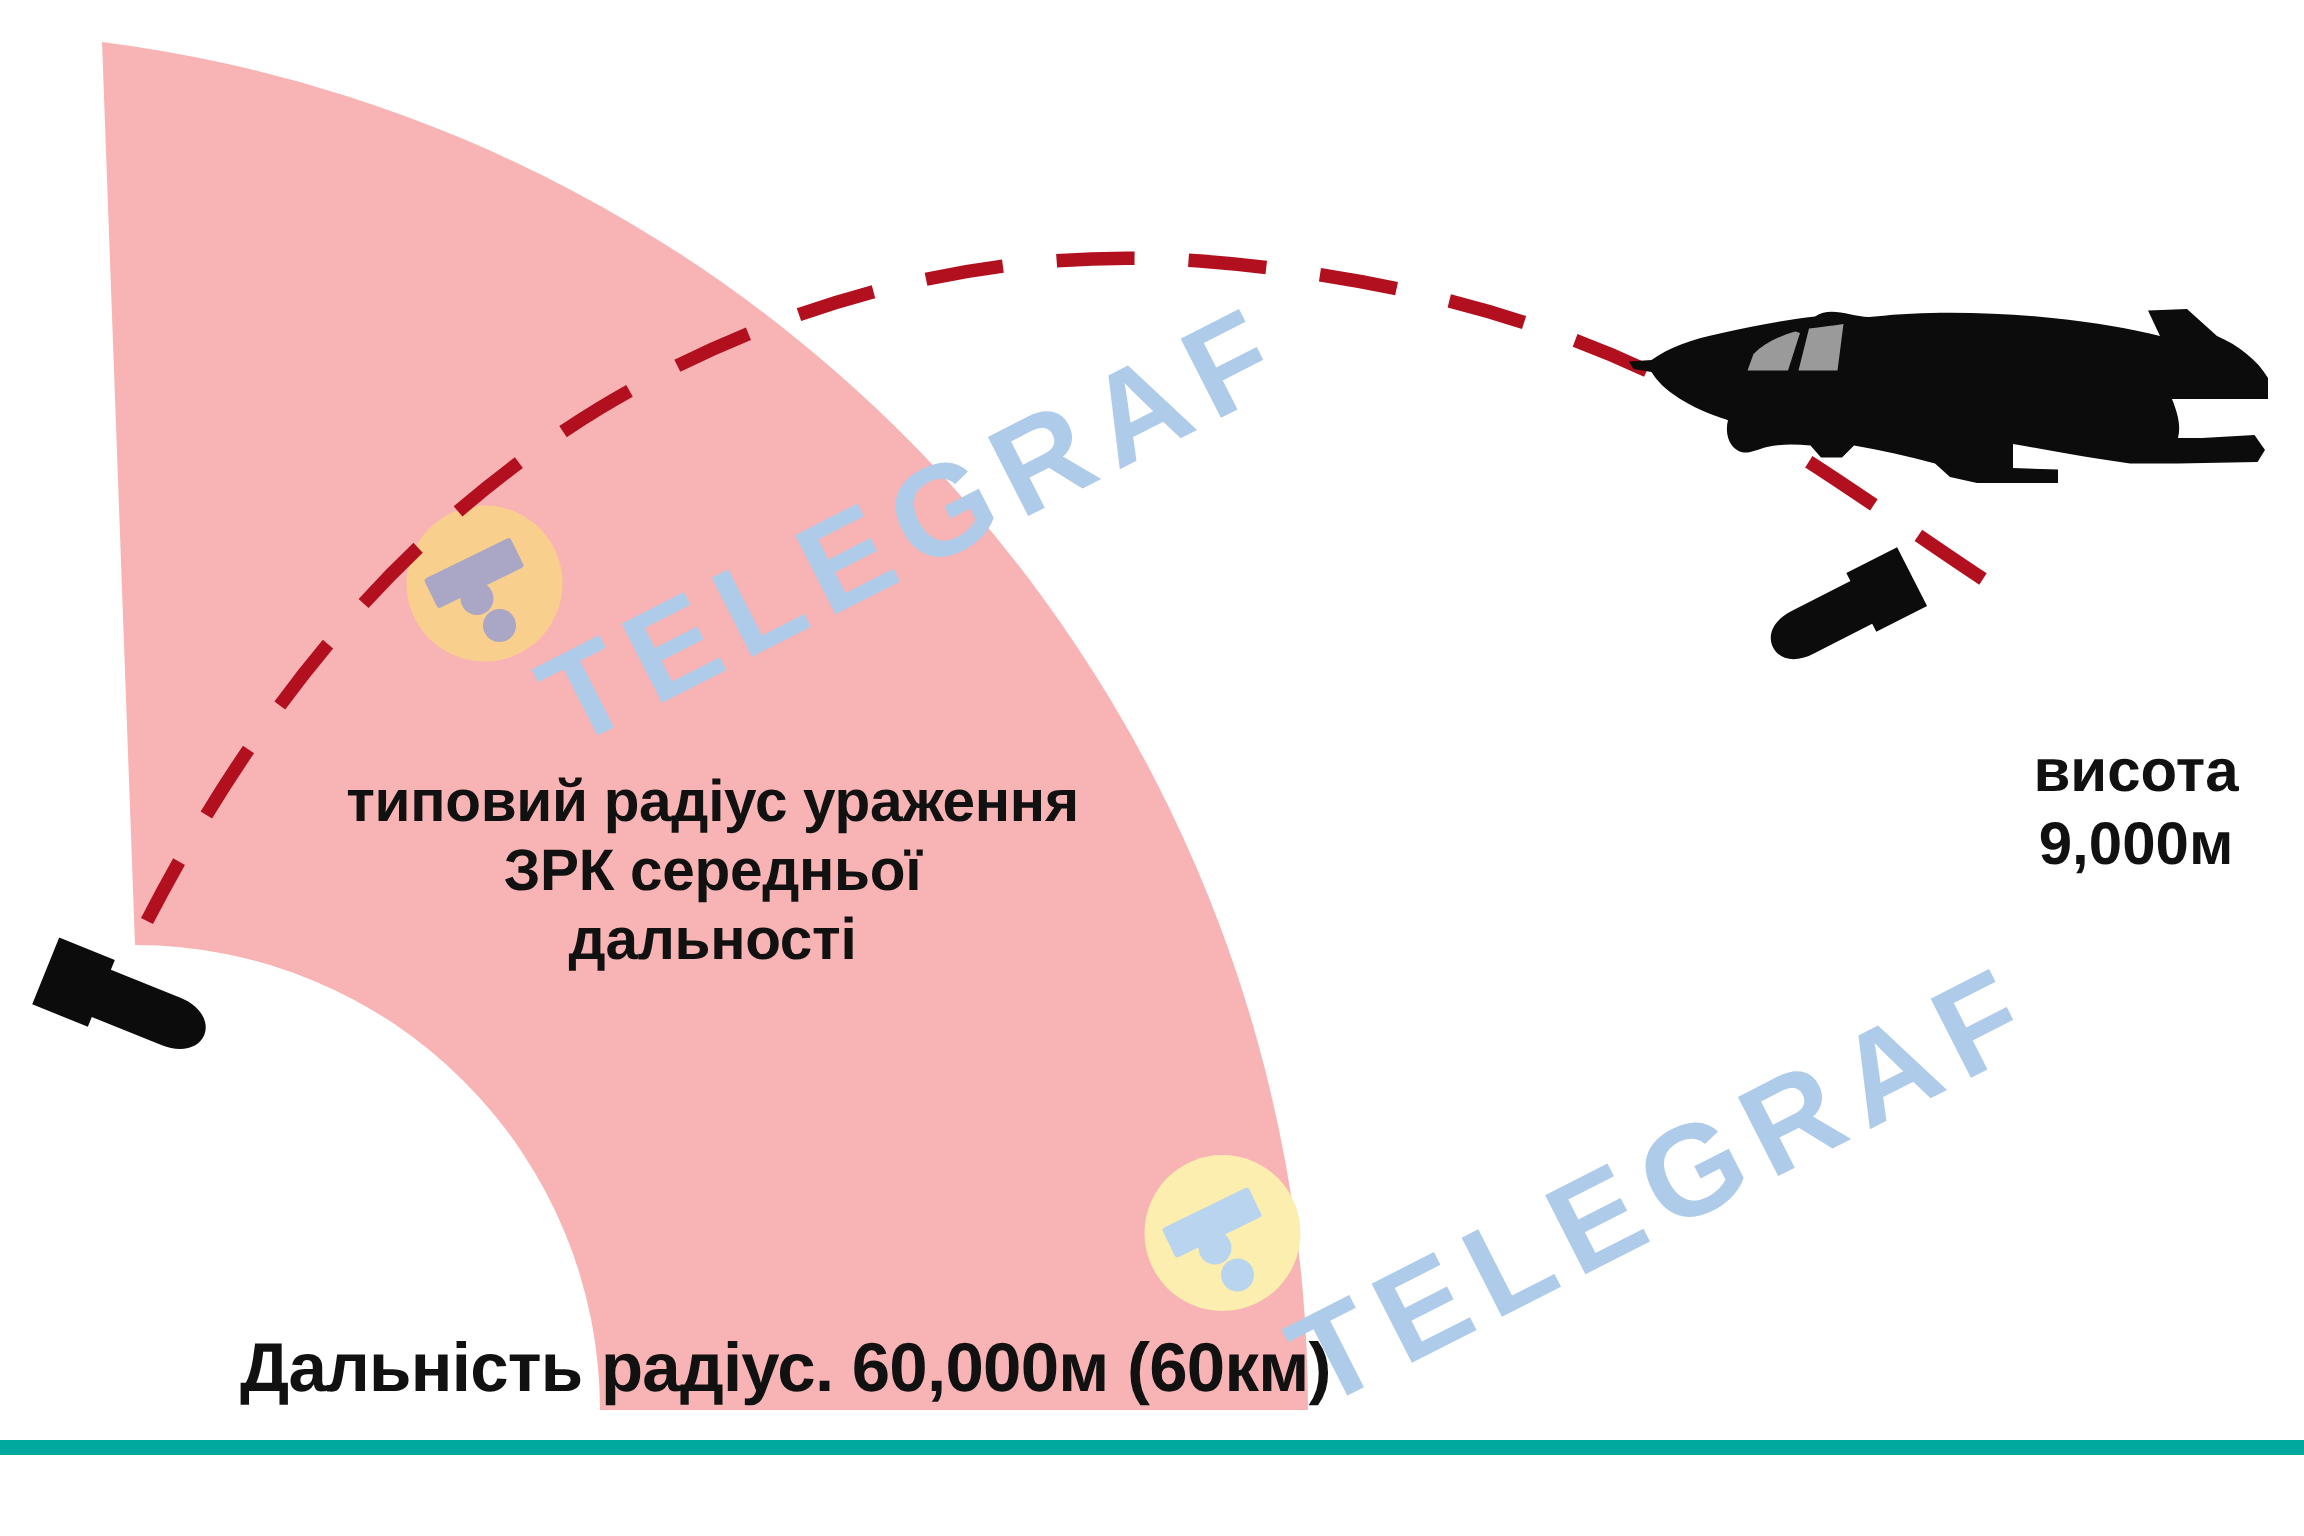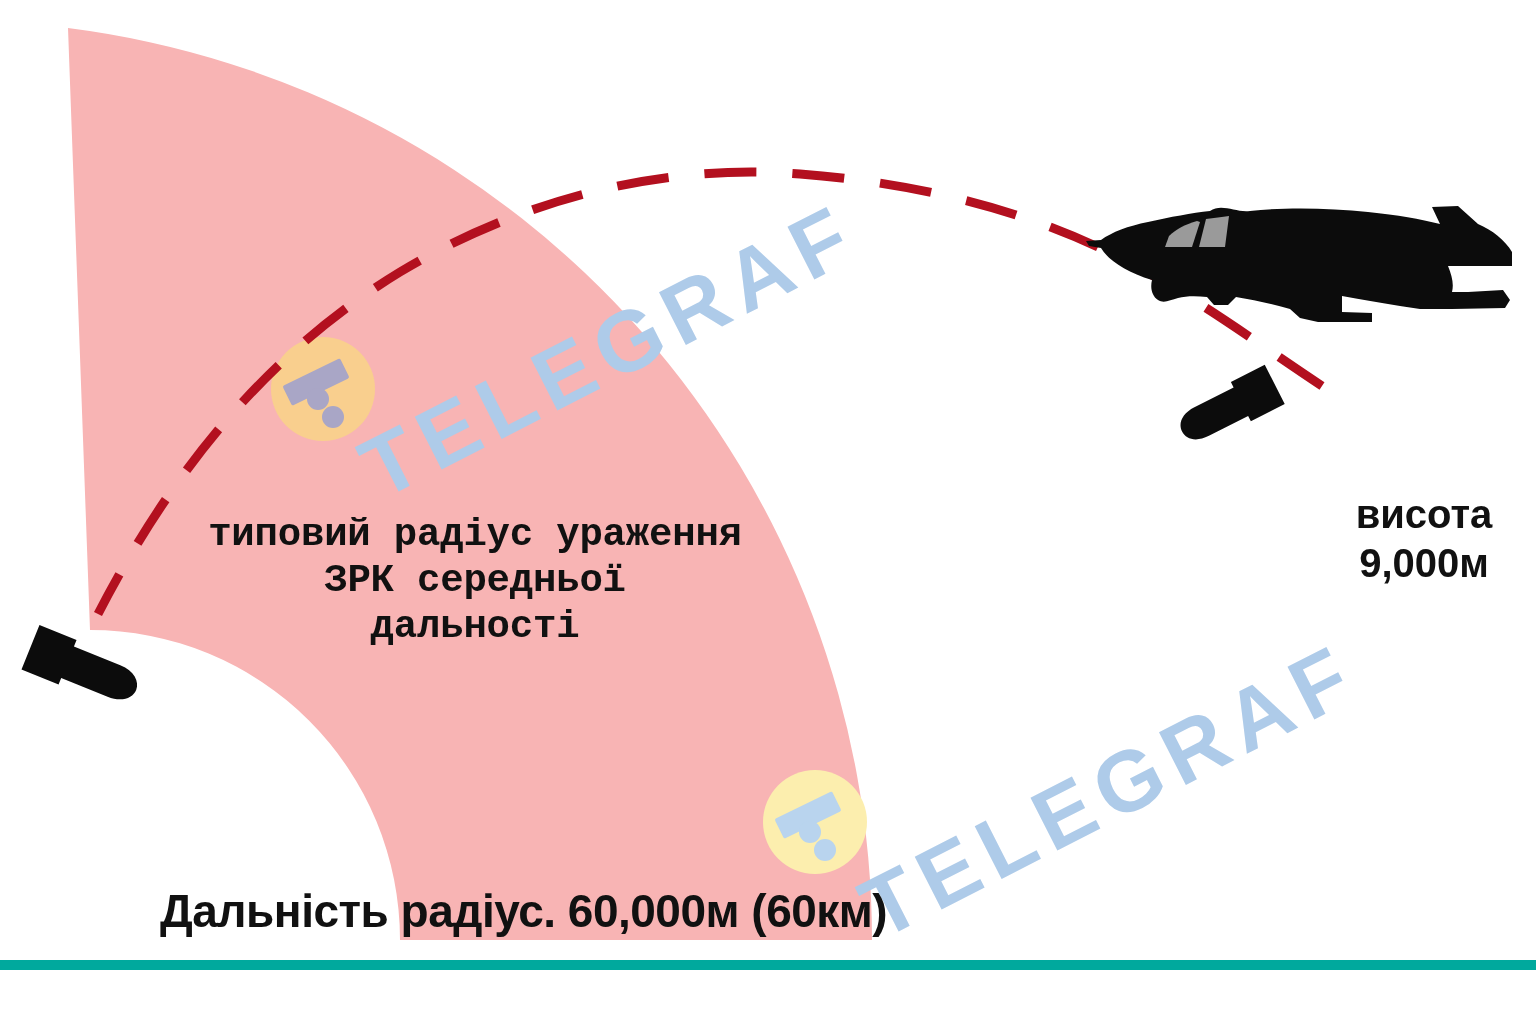--- a/index.html
+++ b/index.html
@@ -31,21 +31,20 @@
     font-weight: bold;
     line-height: 1.18;
     white-space: pre;
   }
   #zone-label {
     left: 165px;
     top: 512px;
     width: 620px;
     font-size: 39px;
     letter-spacing: -0.2px;
-    font-family: Liberation Mono, monospace;
   }
   #altitude-label {
     left: 1318px;
     top: 470px;
     width: 212px;
     font-size: 40px;
     line-height: 1.22;
     margin-top: 20px;
   }
   #range-label {

